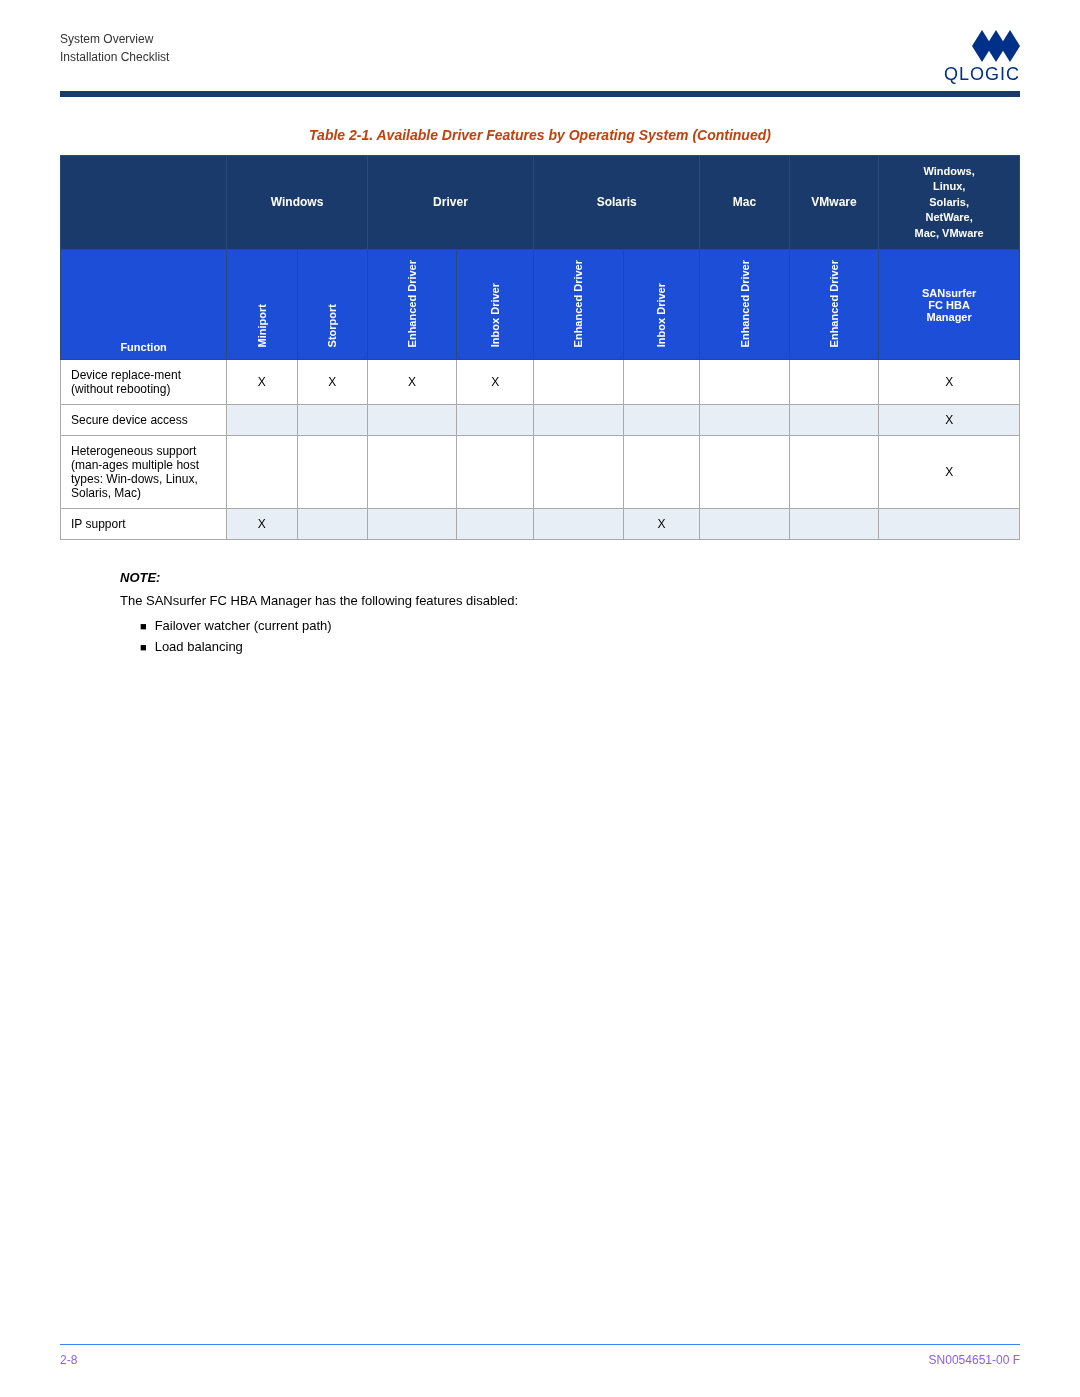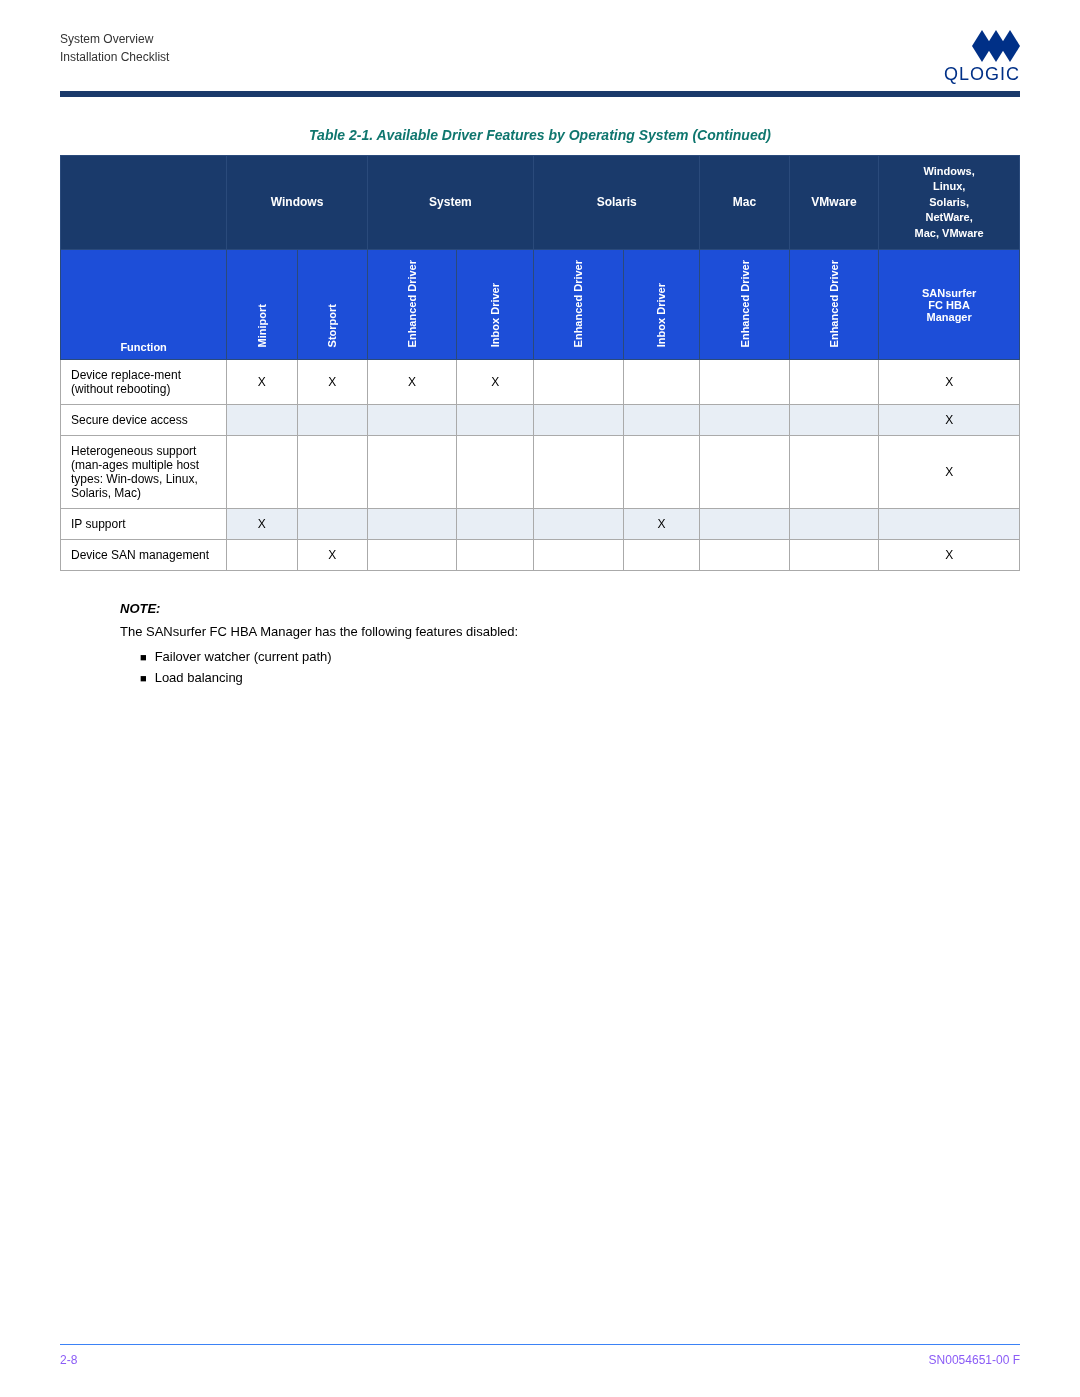--- a/index.html
+++ b/index.html
@@ -62,21 +62,21 @@
       width: 100%;
     }
 
     
     .table-title {
       text-align: center;
       font-size: 14px;
       font-weight: bold;
       font-style: italic;
       margin-bottom: 12px;
-      color: #0f766e;
+      color: #c2410c;
     }
 
     
     .main-table {
       width: 100%;
       border-collapse: collapse;
       margin-bottom: 30px;
     }
 
     
@@ -229,21 +229,21 @@
   <div class="separator"></div>
 
   <div class="table-title">Table 2-1. Available Driver Features by Operating System (Continued)</div>
 
   <table class="main-table">
     <thead>
 
       <tr class="header-row-1">
         <th style="width:130px;"></th>
         <th colspan="2">Windows</th>
-        <th colspan="2">System</th>
+        <th colspan="2">Driver</th>
         <th colspan="2">Solaris</th>
         <th>Mac</th>
         <th>VMware</th>
         <th style="font-size:11px; line-height:1.4;">Windows,<br>Linux,<br>Solaris,<br>NetWare,<br>Mac, VMware</th>
       </tr>
 
       <tr class="header-row-2">
         <th class="function-header">
           <strong>Function</strong>
         </th>
@@ -323,32 +323,20 @@
         <td class="centered"></td>
         <td class="centered"></td>
         <td class="centered"></td>
         <td class="centered"></td>
         <td class="centered">X</td>
         <td class="centered"></td>
         <td class="centered"></td>
         <td class="centered"></td>
       </tr>
 
-      <tr class="data-row">
-        <td class="function-name">Device SAN management</td>
-        <td class="centered"></td>
-        <td class="centered">X</td>
-        <td class="centered"></td>
-        <td class="centered"></td>
-        <td class="centered"></td>
-        <td class="centered"></td>
-        <td class="centered"></td>
-        <td class="centered"></td>
-        <td class="centered">X</td>
-      </tr>
     </tbody>
   </table>
 
   <div class="note-section">
     <div class="note-label">NOTE:</div>
     <div class="note-text">The SANsurfer FC HBA Manager has the following features disabled:</div>
     <ul class="note-list">
       <li>
         <span>Failover watcher (current path)</span>
       </li>

